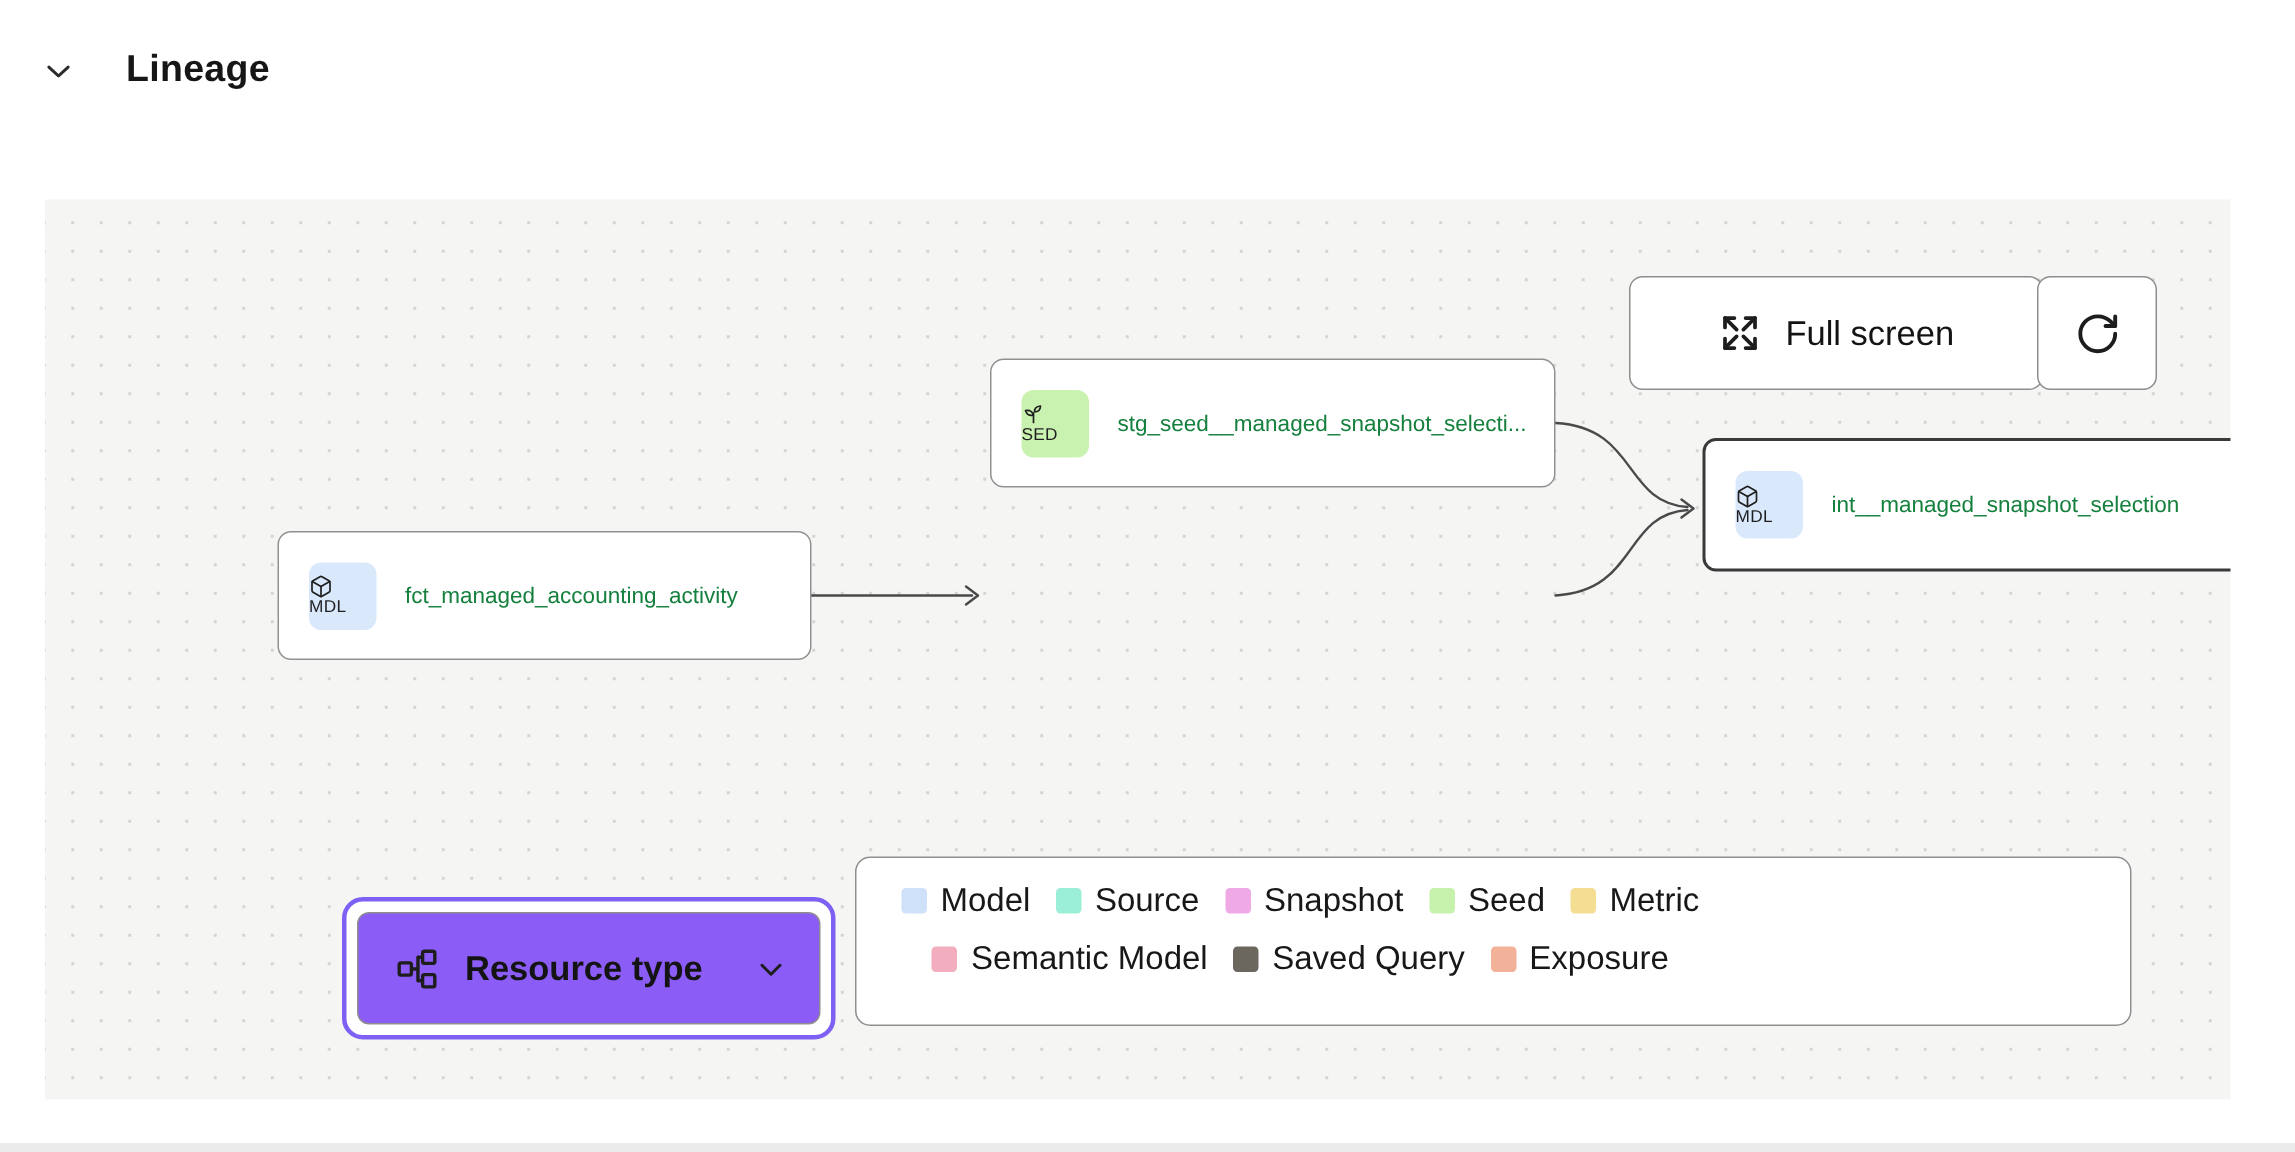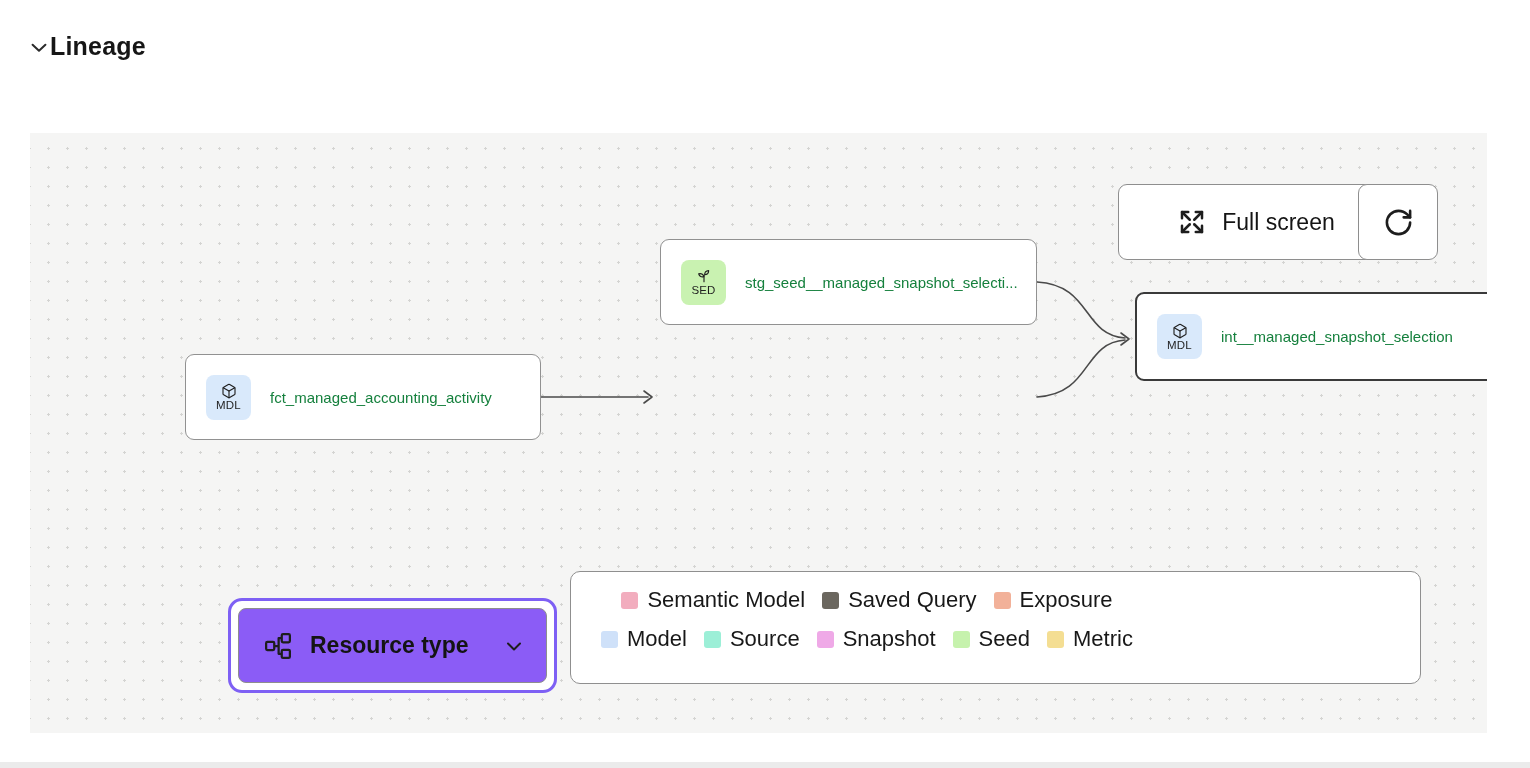--- a/index.html
+++ b/index.html
@@ -1,51 +1,51 @@
 <!DOCTYPE html>
 <html><head>
 <meta charset="utf-8">
 <style>
   * { margin: 0; padding: 0; box-sizing: border-box; }
   html, body { width: 1530px; height: 768px; background: #ffffff; overflow: hidden;
     font-family: "Liberation Sans", sans-serif; color: #1a1a1a; }
 
   
-  .page-header { position: absolute; left: 28px; top: 32px; display: flex; align-items: center; }
+  .page-header { position: absolute; left: 28px; top: 32px; display: flex; align-items: center; gap: 34px; }
   .page-header .chev { width: 22px; height: 22px; color: #2b2b2b; cursor: pointer; }
   .page-title { font-size: 25px; font-weight: 700; letter-spacing: 0.2px; color: #161616; }
 
   
   .canvas { position: absolute; left: 30px; top: 133px; width: 1457px; height: 600px;
     background-color: #f5f5f4;
     background-image: radial-gradient(circle, #d4d4d2 1.1px, transparent 1.1px);
     background-size: 19px 19px; background-position: 9px 6px;
     overflow: hidden; }
 
   .edges { position: absolute; left: 0; top: 0; width: 1457px; height: 600px; pointer-events: none; }
 
   
   .node { position: absolute; background: #ffffff; border: 1.4px solid #919191; border-radius: 9px;
     display: flex; align-items: center; padding-left: 20px; gap: 19px; cursor: pointer; }
   .node.selected { border: 2.6px solid #3a3a3a; }
   .badge { width: 45px; height: 45px; border-radius: 8px; display: flex; flex-direction: column;
-    align-items: center; justify-content: center; gap: 0; flex: none; }
+    justify-content: center; gap: 0; flex: none; }
   .badge svg { width: 16px; height: 16px; color: #1f1f1f; }
   .badge .badge-code { font-size: 11.5px; font-weight: 500; color: #1f1f1f; letter-spacing: 0.2px; }
   .node-label { font-size: 15px; color: #15803d; white-space: nowrap; }
 
   .node-seed   { left: 630px;  top: 106px; width: 377px; height: 86px; }
   .node-fct    { left: 155px;  top: 221px; width: 356px; height: 86px; }
   .node-snap   { left: 630px;  top: 221px; width: 377px; height: 86px; }
   .node-int    { left: 1105px; top: 159px; width: 396px; height: 89px; }
 
   
   .ctl-btn { position: absolute; background: #ffffff; border: 1.6px solid #8e8e8e; border-radius: 9px;
     display: flex; align-items: center; justify-content: center; cursor: pointer; color: #1d1d1d; }
-  .fullscreen-btn { left: 1088px; top: 51px; width: 276px; height: 76px; gap: 15px; }
+  .fullscreen-btn { left: 1056px; top: 51px; width: 276px; height: 76px; gap: 15px; }
   .fullscreen-btn svg { width: 30px; height: 30px; }
   .fullscreen-btn .lbl { font-size: 23px; font-weight: 500; color: #141414; }
   .refresh-btn { left: 1328px; top: 51px; width: 80px; height: 76px; }
   .refresh-btn svg { width: 31px; height: 31px; }
 
   
   .lenses-btn { position: absolute; left: 48px; top: 475px; width: 158px; height: 77px;
     border: none; border-radius: 10px; display: flex; align-items: center; justify-content: center;
     gap: 13px; color: #ffffff; cursor: pointer; z-index: 1; }
   .lenses-btn svg { width: 27px; height: 27px; }
@@ -162,52 +162,52 @@
       <svg class="chev" viewBox="0 0 24 24" fill="none" stroke="currentColor" stroke-width="2" stroke-linecap="round" stroke-linejoin="round">
           <path d="m6 9.5 6 6 6-6"></path>
         </svg>
     </div>
   </div>
 
   <div class="legend-box">
     <div class="legend-col">
       <div class="legend-row">
         <span class="legend-item">
+            <span class="swatch" style="background-color: rgb(207, 225, 249);"></span>
+            <span class="lbl">Model</span>
+          </span>
+        <span class="legend-item">
+            <span class="swatch" style="background-color: rgb(156, 239, 215);"></span>
+            <span class="lbl">Source</span>
+          </span>
+        <span class="legend-item">
+            <span class="swatch" style="background-color: rgb(239, 169, 231);"></span>
+            <span class="lbl">Snapshot</span>
+          </span>
+        <span class="legend-item">
+            <span class="swatch" style="background-color: rgb(198, 242, 173);"></span>
+            <span class="lbl">Seed</span>
+          </span>
+        <span class="legend-item">
+            <span class="swatch" style="background-color: rgb(244, 222, 147);"></span>
+            <span class="lbl">Metric</span>
+          </span>
+      </div>
+      <div class="legend-row">
+        <span class="legend-item">
             <span class="swatch" style="background-color: rgb(242, 173, 190);"></span>
             <span class="lbl">Semantic Model</span>
           </span>
         <span class="legend-item">
             <span class="swatch" style="background-color: rgb(107, 103, 95);"></span>
             <span class="lbl">Saved Query</span>
           </span>
         <span class="legend-item">
             <span class="swatch" style="background-color: rgb(242, 177, 153);"></span>
             <span class="lbl">Exposure</span>
           </span>
       </div>
-      <div class="legend-row">
-        <span class="legend-item">
-            <span class="swatch" style="background-color: rgb(207, 225, 249);"></span>
-            <span class="lbl">Model</span>
-          </span>
-        <span class="legend-item">
-            <span class="swatch" style="background-color: rgb(156, 239, 215);"></span>
-            <span class="lbl">Source</span>
-          </span>
-        <span class="legend-item">
-            <span class="swatch" style="background-color: rgb(239, 169, 231);"></span>
-            <span class="lbl">Snapshot</span>
-          </span>
-        <span class="legend-item">
-            <span class="swatch" style="background-color: rgb(198, 242, 173);"></span>
-            <span class="lbl">Seed</span>
-          </span>
-        <span class="legend-item">
-            <span class="swatch" style="background-color: rgb(244, 222, 147);"></span>
-            <span class="lbl">Metric</span>
-          </span>
-      </div>
     </div>
   </div>
 
 </div>
 
 <div class="bottom-bar"></div>
 
 </body></html>

